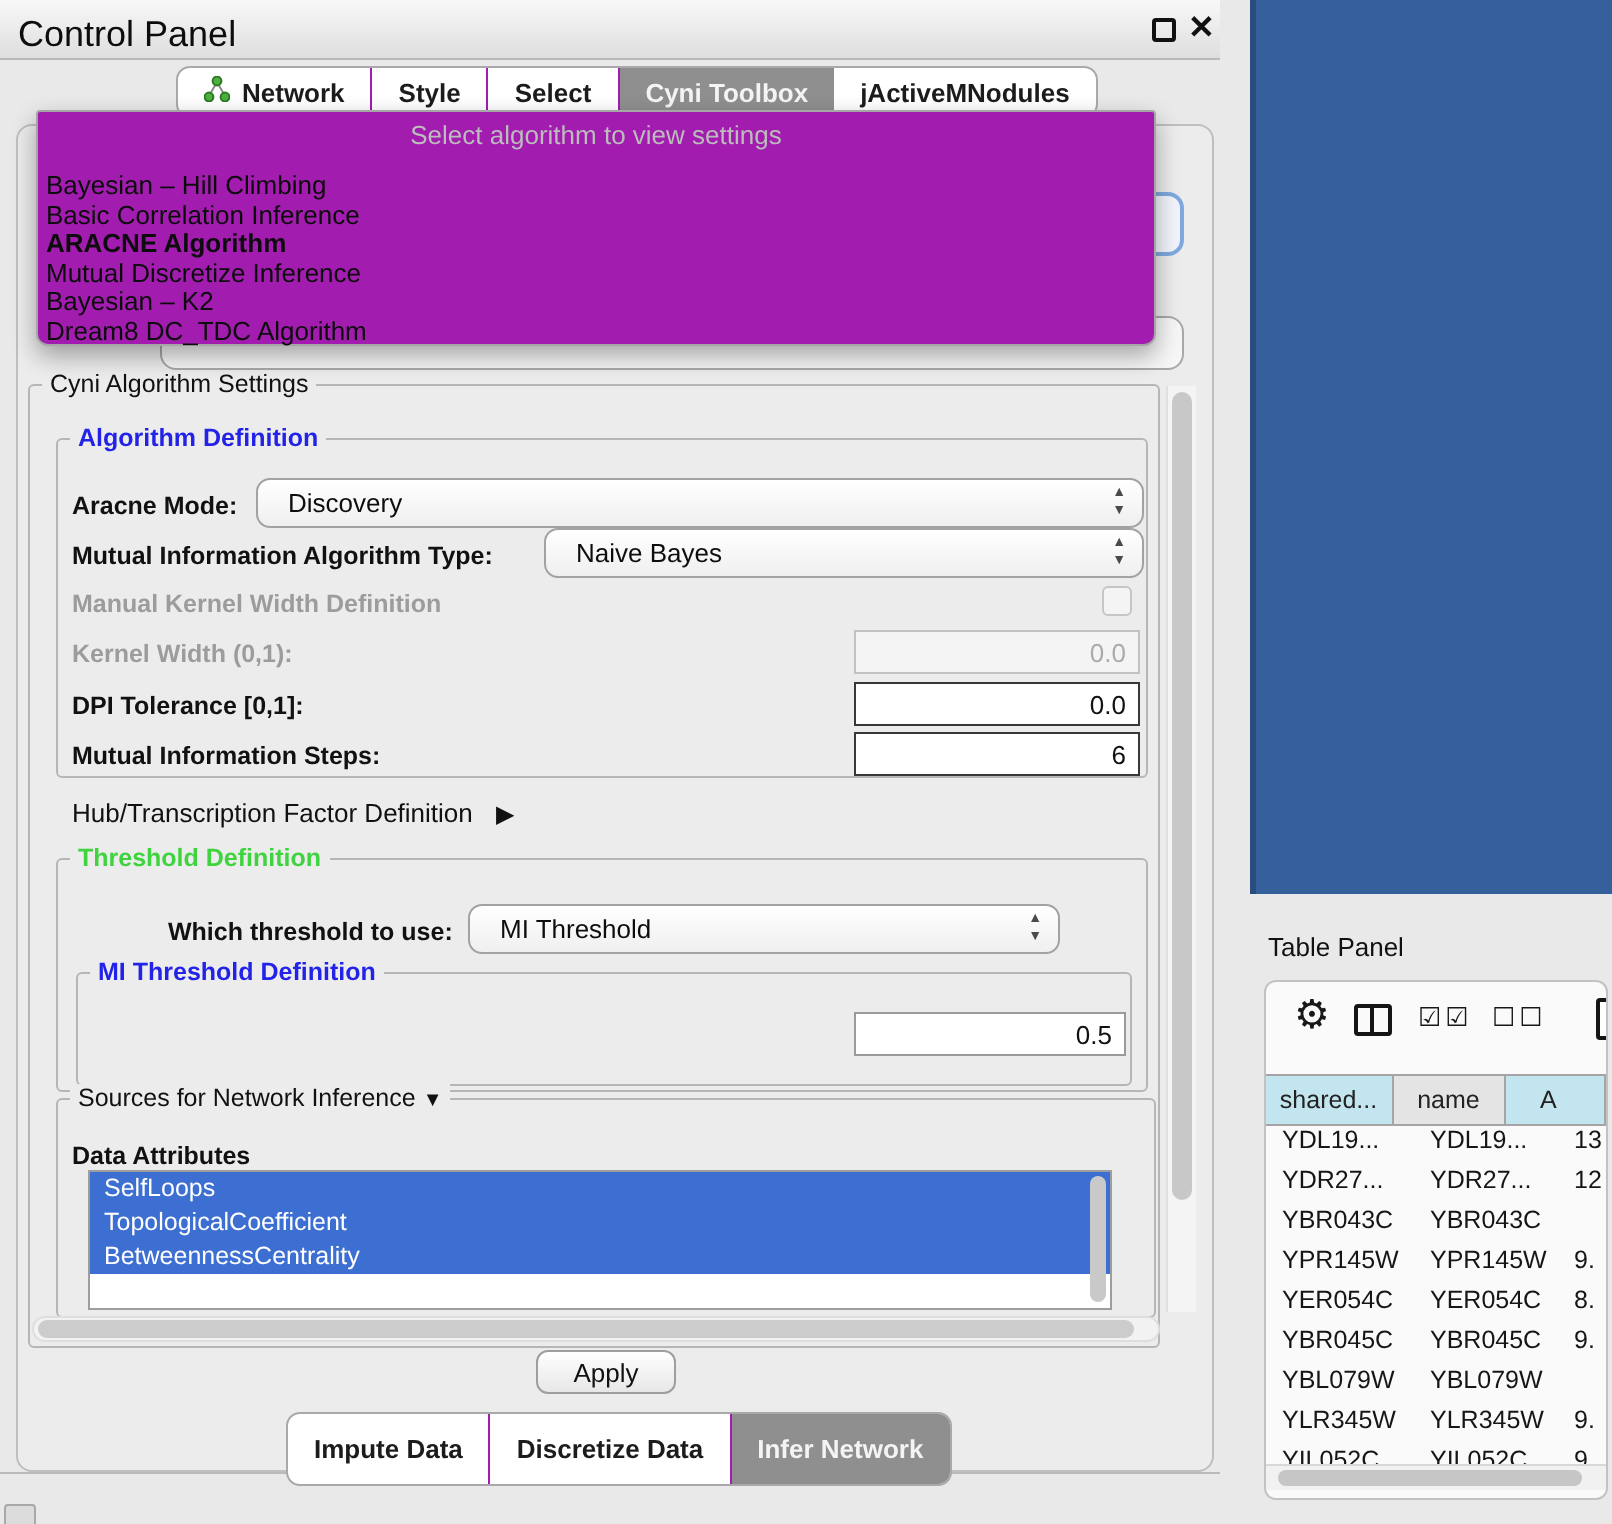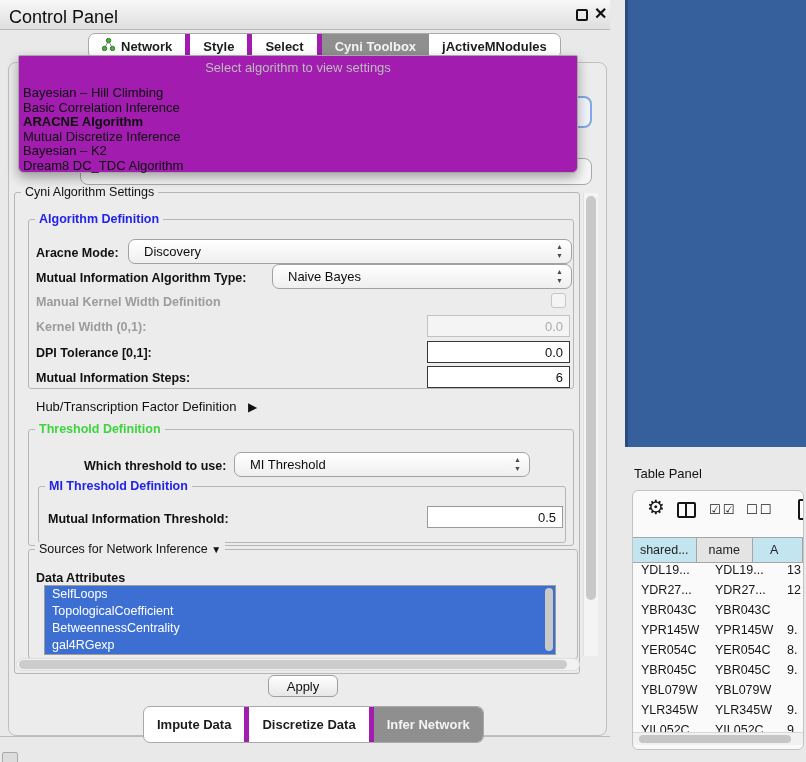--- a/index.html
+++ b/index.html
@@ -12,21 +12,21 @@
                border-bottom:1px solid #b9b9b9;}
   .cp-title{left:9px;top:7px;font-size:18px;color:#0d0d0d;}
   .float-btn{left:576px;top:9px;width:12px;height:12px;border:2px solid #111;border-radius:2px;background:transparent;}
   .close-btn{left:594px;top:4px;font-size:16px;font-weight:bold;color:#111;}
 
   .main-panel{left:8px;top:62px;width:599px;height:674px;background:#ececec;
               border:1px solid #bfbfbf;border-radius:8px;}
 
   .tabbar{display:flex;background:#fff;border:1px solid #a9a9a9;border-radius:7px;overflow:hidden;
           font-size:13px;font-weight:bold;color:#1c1c1c;z-index:20;}
-  .tab{display:flex;align-items:center;justify-content:center;padding:0 13px;border-right:5px solid #a21caf;height:100%;}
+  .tab{display:flex;align-items:center;justify-content:center;padding:0 13px;border-right:1px solid #a21caf;height:100%;}
   .tab:last-child{border-right:none;}
   .tab.selected{background:#8f8f8f;color:#f4f4f4;border-right:none;}
   .top-tabs{left:88px;top:33px;height:26px;}
   .bottom-tabs{left:143px;top:706px;height:37px;}
   .net-ico{margin-right:6px;}
 
   
   .algo-popup{left:18px;top:55px;width:560px;height:118px;background:#a21caf;border:1px solid #a6a6a6;
               border-radius:2px 2px 6px 6px;box-shadow:0 5px 12px rgba(0,0,0,.33);z-index:60;}
   .algo-placeholder{left:0;top:4px;width:100%;text-align:center;font-size:13px;color:#bcbcbc;}
@@ -201,34 +201,32 @@
 
   <div class="abs lbl" style="left:84px;top:459px;">Which threshold to use:</div>
   <div class="abs combo" style="left:234px;top:452px;width:296px;">
     <span>MI Threshold</span>
     <span class="arrows">▲<br>▼</span>
   </div>
 
   <div class="abs group" style="left:38px;top:486px;width:528px;height:57px;">
     <span class="legend blue">MI Threshold Definition</span>
   </div>
-  <div class="abs lbl" style="left:48px;top:512px;">Mutual Information Threshold:</div>
   <div class="abs tfield" style="left:427px;top:506px;width:136px;">
     <span>0.5</span>
   </div>
 
   <div class="abs group" style="left:28px;top:549px;width:550px;height:110px;">
     <span class="legend black"><span>Sources for Network Inference</span> <span style="font-size:10px;">▼</span></span>
   </div>
   <div class="abs lbl" style="left:36px;top:571px;">Data Attributes</div>
   <div class="abs attr-list" style="left:44px;top:585px;width:512px;height:70px;">
     <div class="attr-item" style="background:#3d6fd2;">SelfLoops</div>
     <div class="attr-item" style="background:#3d6fd2;">TopologicalCoefficient</div>
     <div class="attr-item" style="background:#3d6fd2;">BetweennessCentrality</div>
-    <div class="attr-item" style="background:#3d6fd2;">gal4RGexp</div>
     <div class="list-scroll"></div>
   </div>
 
   <div class="abs vscroll-track">
     <div class="abs vscroll-thumb"></div>
   </div>
   <div class="abs hscroll-track">
     <div class="abs hscroll-thumb"></div>
   </div>
 

